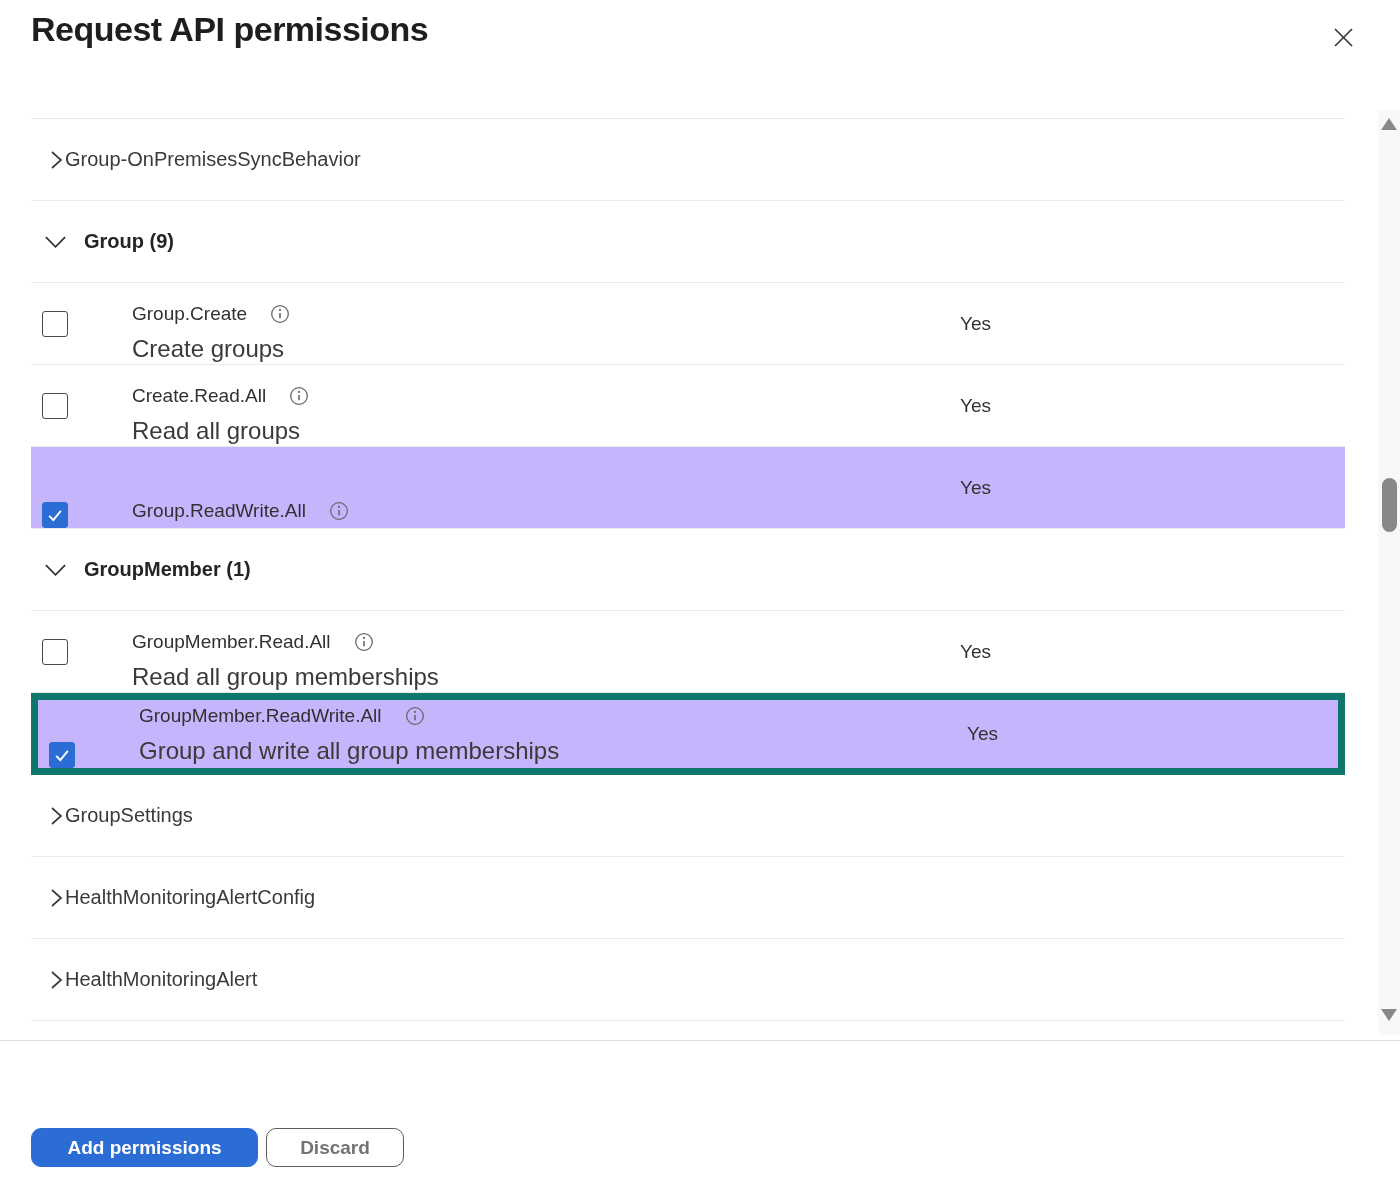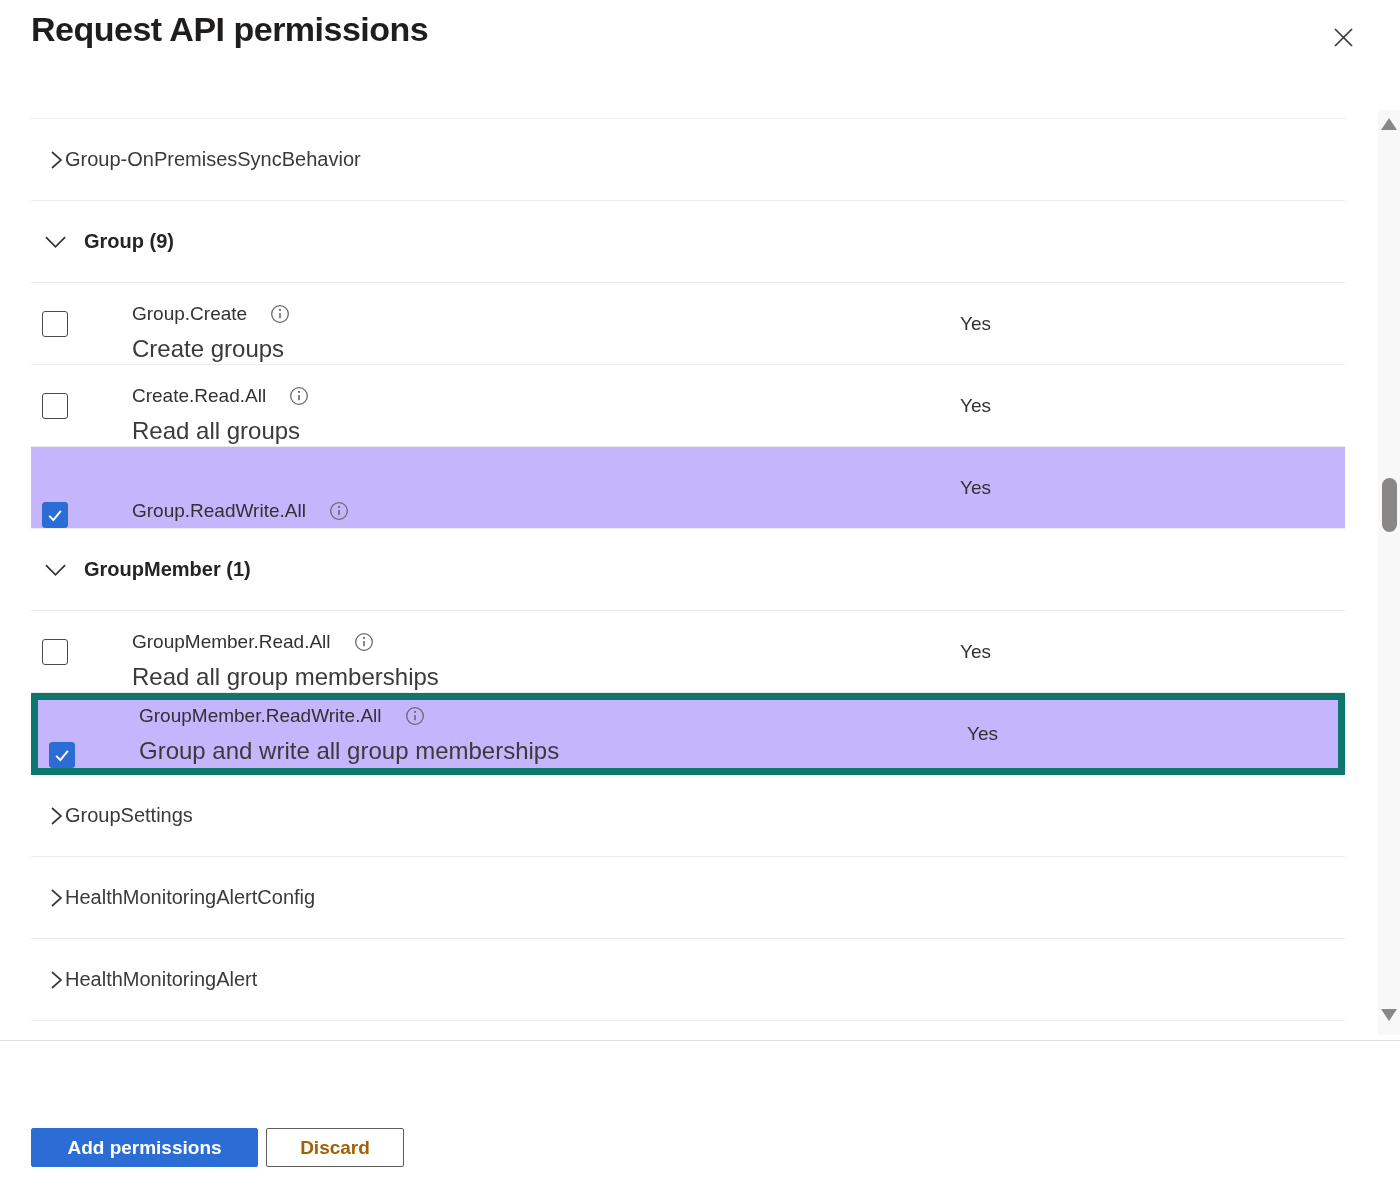--- a/index.html
+++ b/index.html
@@ -64,29 +64,29 @@
   }
   .scroll-thumb{
     position:absolute;left:4px;top:368px;width:15px;height:54px;
     background:#8a8886;border-radius:8px;cursor:grab;
   }
   
   .footer-divider{
     position:absolute;left:0;top:1040px;width:1400px;height:1px;background:#e1dfdd;
   }
   .btn{
-    position:absolute;top:1128px;height:39px;box-sizing:border-box;border-radius:2px;
+    position:absolute;top:1128px;height:39px;box-sizing:border-box;border-radius:10px;
     font-family:"Liberation Sans",sans-serif;font-size:19px;font-weight:700;cursor:pointer;
     display:flex;align-items:center;justify-content:center;
   }
   .btn-primary{
     left:31px;width:227px;background:#2c6dd5;border:1px solid #2c6dd5;color:#ffffff;
   }
   .btn-secondary{
-    left:266px;width:138px;background:#ffffff;border:1px solid #5f5d5b;color:#a16207;
+    left:266px;width:138px;background:#ffffff;border:1px solid #5f5d5b;color:#737373;
   }
 </style>
 </head>
 <body>
 
 <div class="dlg-title">Request API permissions</div>
 <button class="close-btn" aria-label="Close">
   <svg width="27" height="27" viewBox="0 0 27 27">
     <line x1="5" y1="5" x2="22" y2="22" stroke="#3b3a39" stroke-width="1.7"></line>
     <line x1="22" y1="5" x2="5" y2="22" stroke="#3b3a39" stroke-width="1.7"></line>

